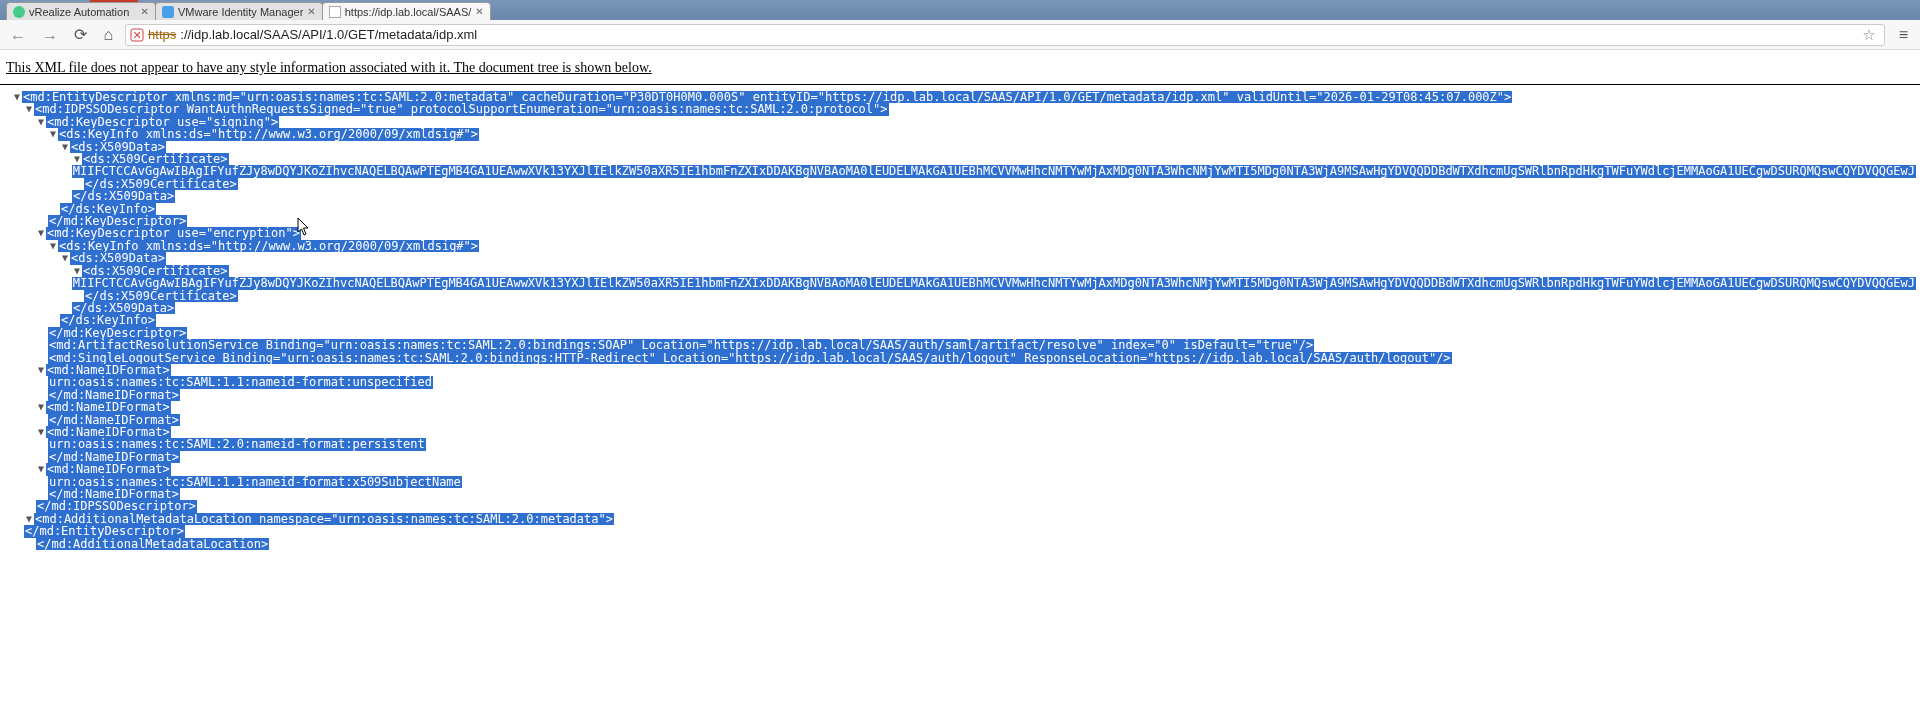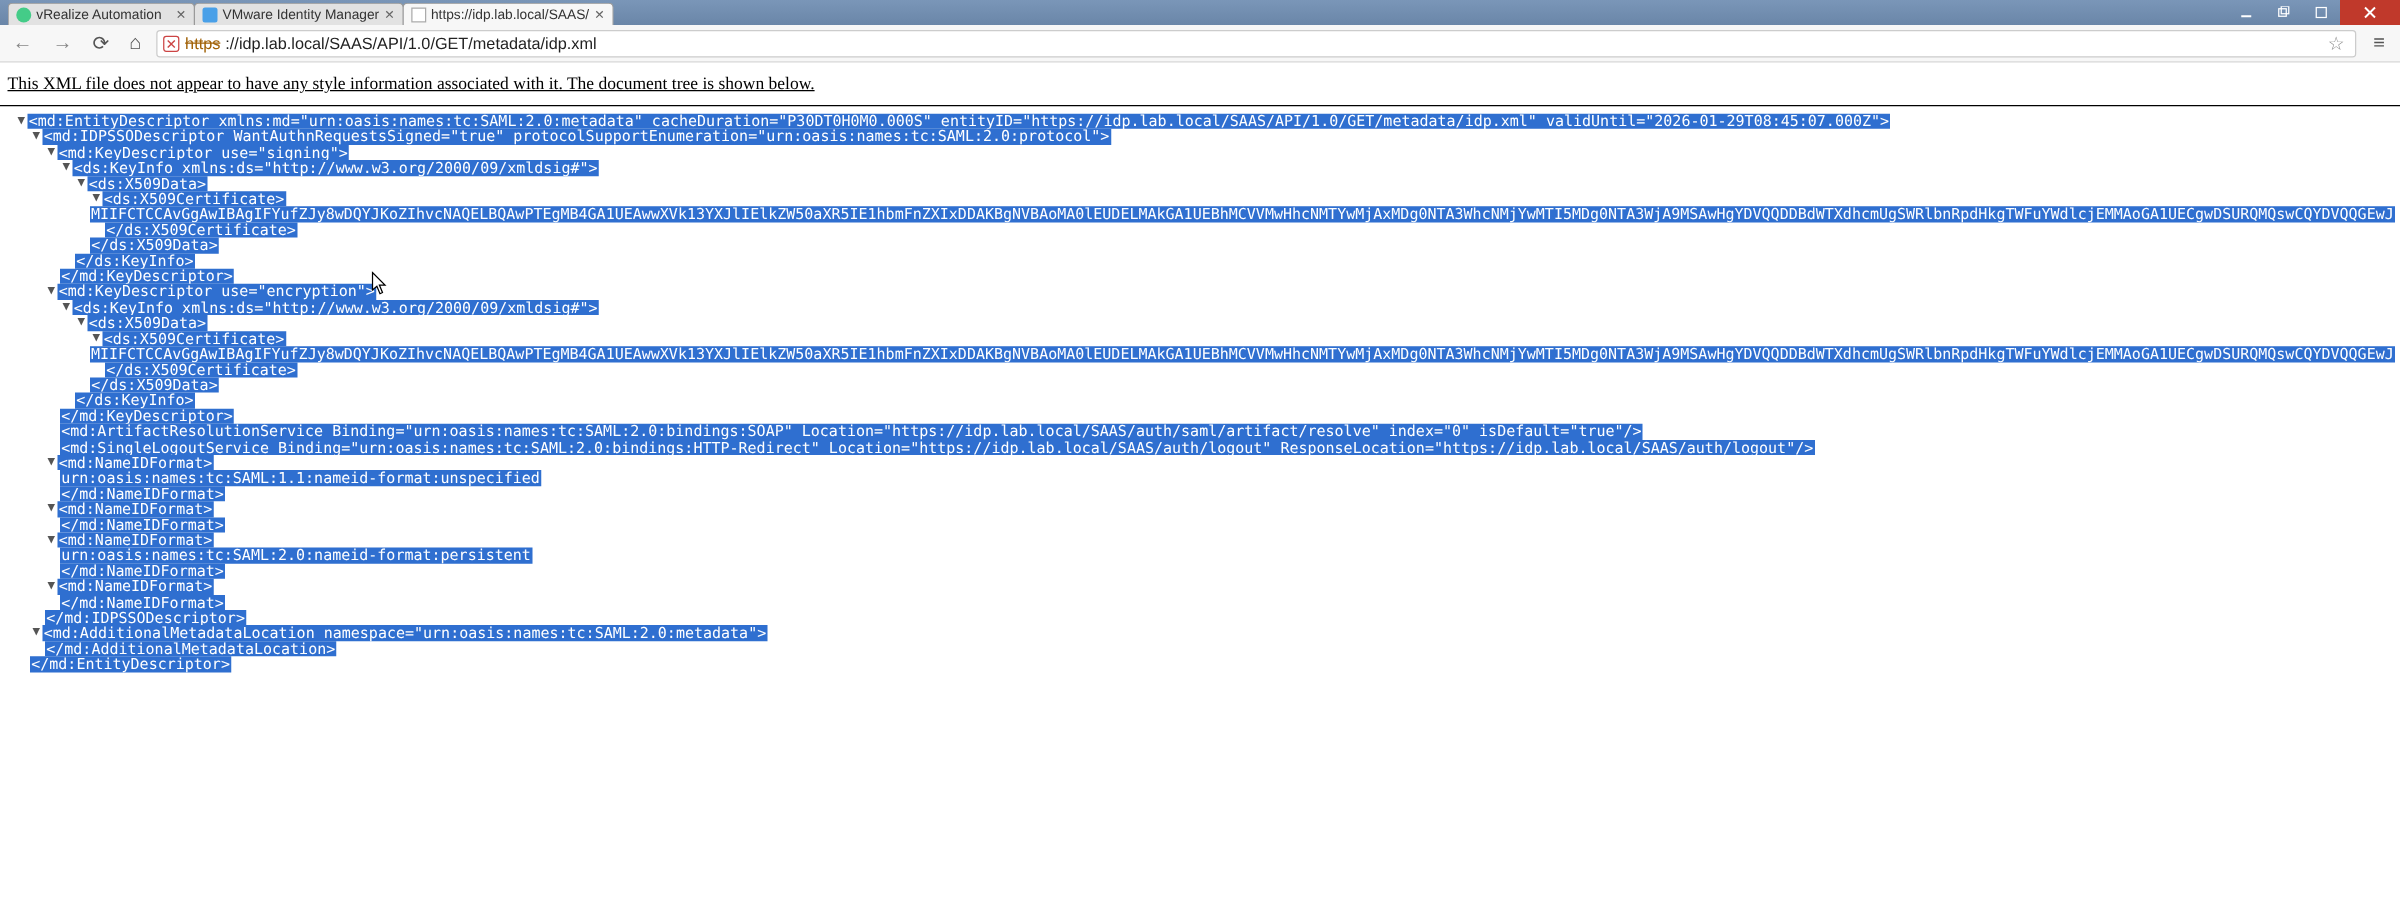--- a/index.html
+++ b/index.html
@@ -1,19 +1,19 @@
 <!DOCTYPE html>
 <html><head>
 <meta charset="utf-8">
 <style>
   * { margin: 0; padding: 0; box-sizing: border-box; }
   body { font-family: "Segoe UI", Tahoma, sans-serif; font-size: 12px; background: #fff; width: 1920px; height: 718px; overflow: hidden; }
 
   
-  .titlebar { height: 20px; background: linear-gradient(#7a96b8, #6a86a8); display: flex; justify-content: flex-end; align-items: stretch; }
+  .titlebar { height: 20px; background: linear-gradient(#7a96b8, #6a86a8); display: flex; align-items: stretch; }
   .tabstrip { position: absolute; top: 2px; left: 6px; display: flex; gap: 0; height: 18px; }
   .tab { height: 18px; background: #e2e2e2; border: 1px solid #9a9a9a; border-bottom: none; border-radius: 4px 4px 0 0; margin-right: -1px; display: flex; align-items: center; padding: 0 6px; font-size: 11px; color: #333; min-width: 150px; max-width: 180px; gap: 4px; }
   .tab.active { background: #f7f7f7; }
   .tab .favicon { width: 12px; height: 12px; border-radius: 50%; background: #4c8; display:inline-block; }
   .tab .favicon.blue { background: #49a0e8; border-radius: 2px; }
   .tab .favicon.doc { background: #fff; border:1px solid #aaa; border-radius:0; }
   .tab .close { margin-left:auto; color:#666; font-size:10px; }
 
   .winbtns { display:flex; }
   .winbtn { width: 30px; display:flex; align-items:center; justify-content:center; color:#fff; }
@@ -245,36 +245,40 @@
       <span class="ind" style="width:36px"></span>
       <span class="sel">&lt;/md:NameIDFormat&gt;</span>
     </div>
   <div class="line">
       <span class="ind" style="width:24px"></span>
       <span class="toggle">▼</span>
       <span class="sel">&lt;md:NameIDFormat&gt;</span>
     </div>
   <div class="line">
       <span class="ind" style="width:36px"></span>
+      <span class="sel">urn:oasis:names:tc:SAML:1.1:nameid-format:x509SubjectName</span>
+    </div>
+  <div class="line">
+      <span class="ind" style="width:36px"></span>
       <span class="sel">&lt;/md:NameIDFormat&gt;</span>
     </div>
   <div class="line">
       <span class="ind" style="width:24px"></span>
       <span class="sel">&lt;/md:IDPSSODescriptor&gt;</span>
     </div>
   <div class="line">
       <span class="ind" style="width:12px"></span>
       <span class="toggle">▼</span>
       <span class="sel">&lt;md:AdditionalMetadataLocation namespace="urn:oasis:names:tc:SAML:2.0:metadata"&gt;</span>
-    </div>
-  <div class="line">
-      <span class="ind" style="width:24px"></span>
-      <span class="sel">&lt;/md:AdditionalMetadataLocation&gt;</span>
     </div>
   <div class="line">
       <span class="ind" style="width:12px"></span>
       <span class="sel">&lt;/md:EntityDescriptor&gt;</span>
+    </div>
+  <div class="line">
+      <span class="ind" style="width:24px"></span>
+      <span class="sel">&lt;/md:AdditionalMetadataLocation&gt;</span>
     </div>
 </div>
 
 <svg class="cursor" width="14" height="20" viewBox="0 0 14 20">
   <path d="M1 1 L1 15 L4.5 12 L7 18 L9 17 L6.5 11 L11 11 Z" fill="#fff" stroke="#000" stroke-width="1"></path>
 </svg>
 
 </body></html>

